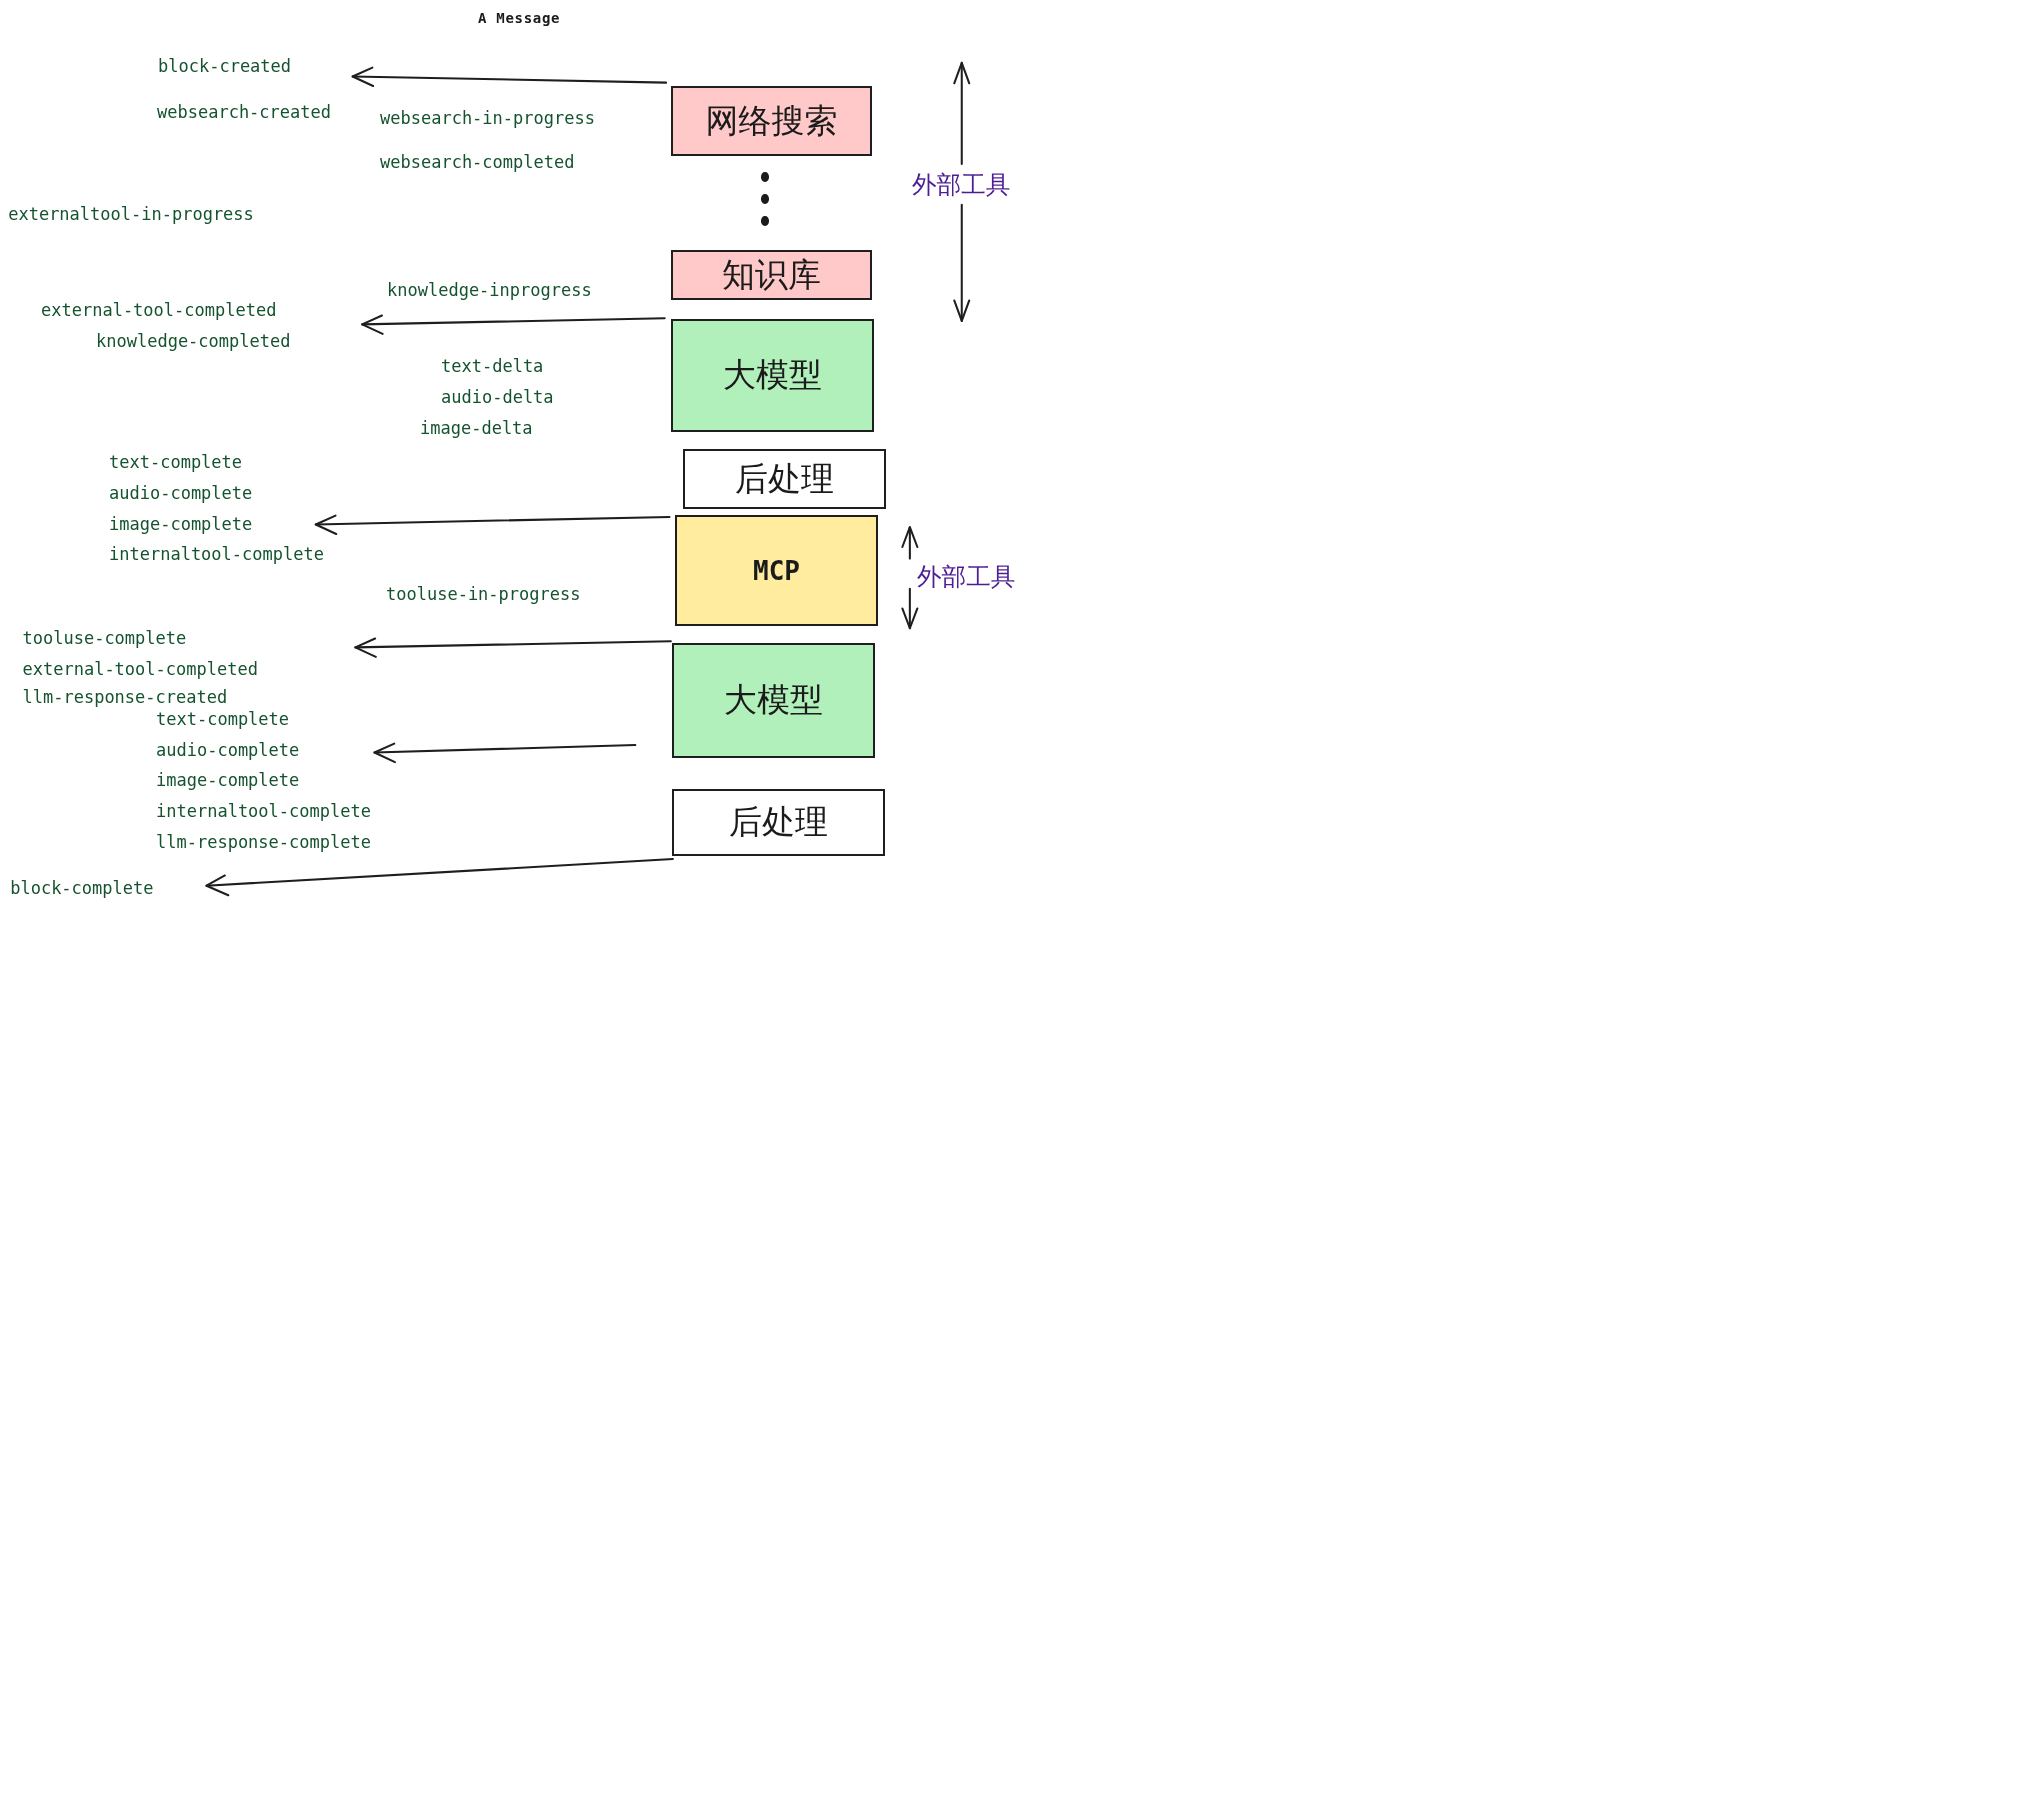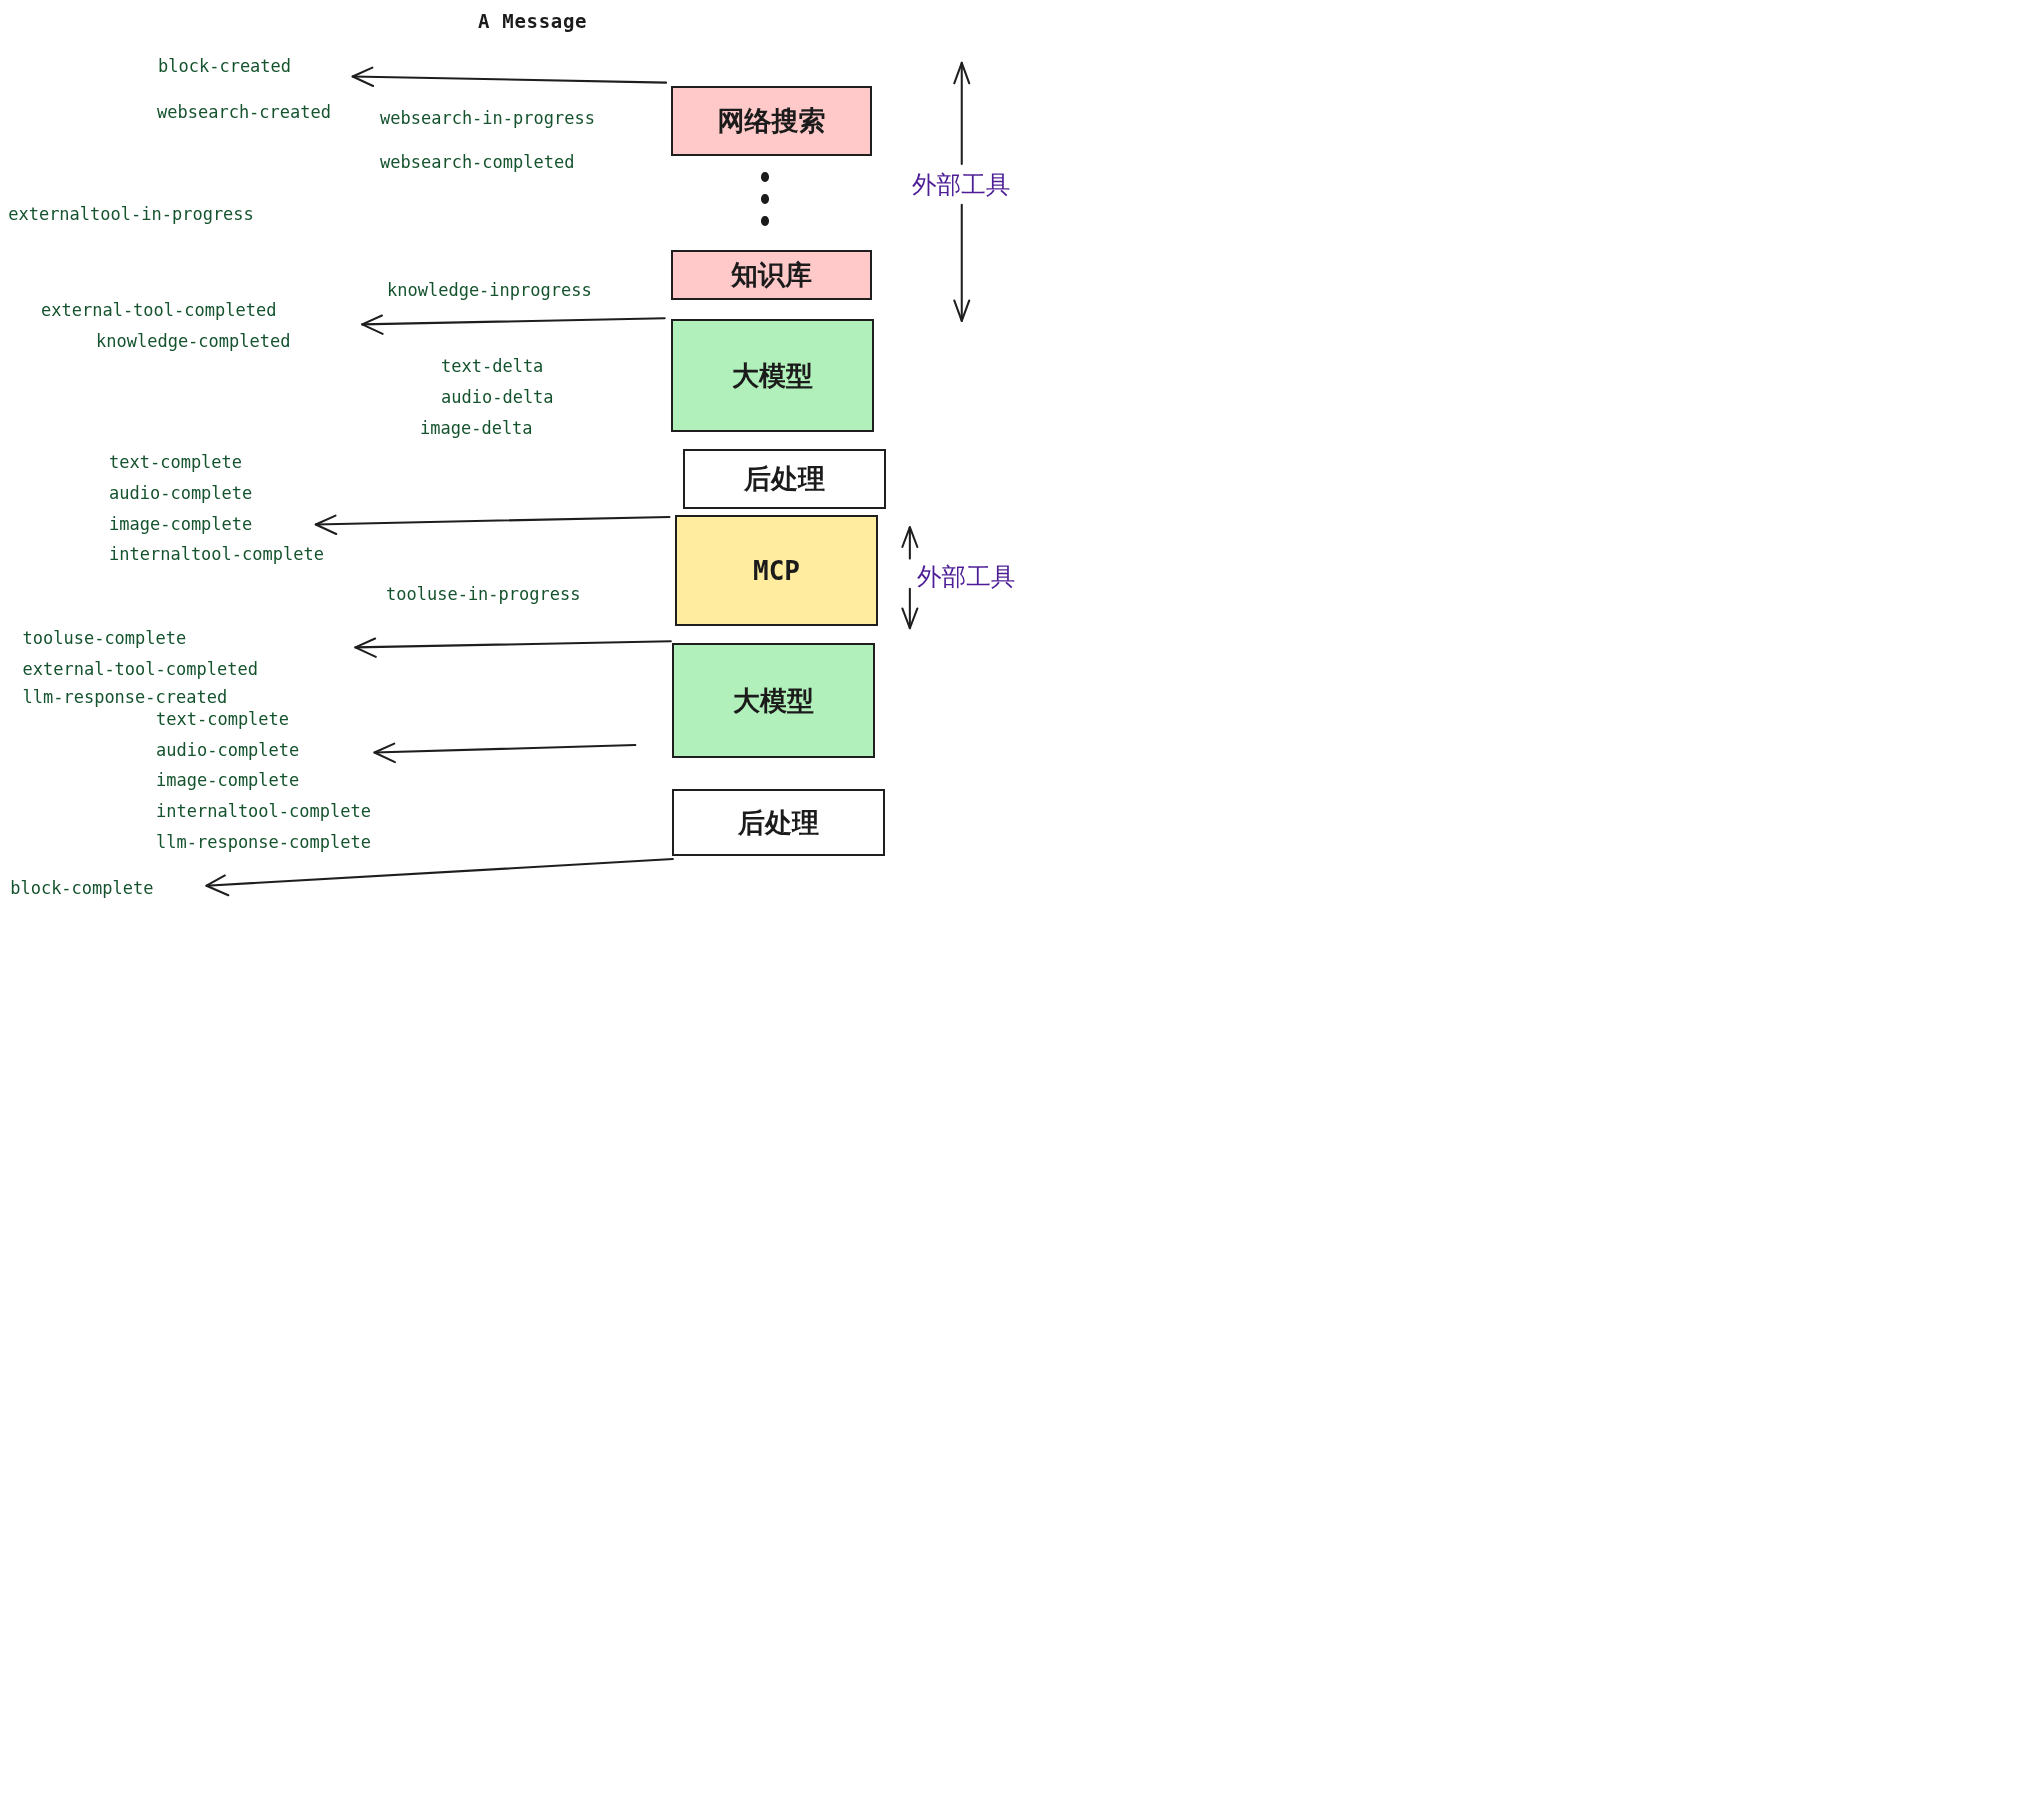--- a/index.html
+++ b/index.html
@@ -15,30 +15,29 @@
   #arrows line, #arrows polyline{
     stroke:#1e1e1e;stroke-width:3;fill:none;
     stroke-linecap:round;stroke-linejoin:round;
   }
   .lab{
     position:absolute;white-space:nowrap;
     font-size:17px;line-height:29px;color:#14532d;
   }
   .title{
     position:absolute;left:478px;top:9.6px;
-    font-size:19px;font-weight:bold;letter-spacing:0.7px;white-space:nowrap;
+    font-size:14px;font-weight:bold;letter-spacing:0.7px;white-space:nowrap;
   }
   .box{
     position:absolute;
     border:2px solid #1e1e1e;
     display:flex;align-items:center;justify-content:center;
     font-family:"DejaVu Sans","Liberation Sans",sans-serif;
-    font-size:27px;color:#1b1b1b;
+    font-size:33px;color:#1b1b1b;
     box-sizing:border-box;
-    font-weight:bold;
   }
   .side-label{
     position:absolute;white-space:nowrap;
     font-family:"DejaVu Sans","Liberation Sans",sans-serif;
     font-size:24.6px;color:#4c1d95;
   }
   .dot{position:absolute;width:7.5px;height:9.6px;border-radius:50%;background:#1b1b1b;}
   
   .l0{left:158px;top:52px}   .l1{left:157px;top:98px}
   .l2{left:380px;top:104px}  .l3{left:380px;top:148px}

